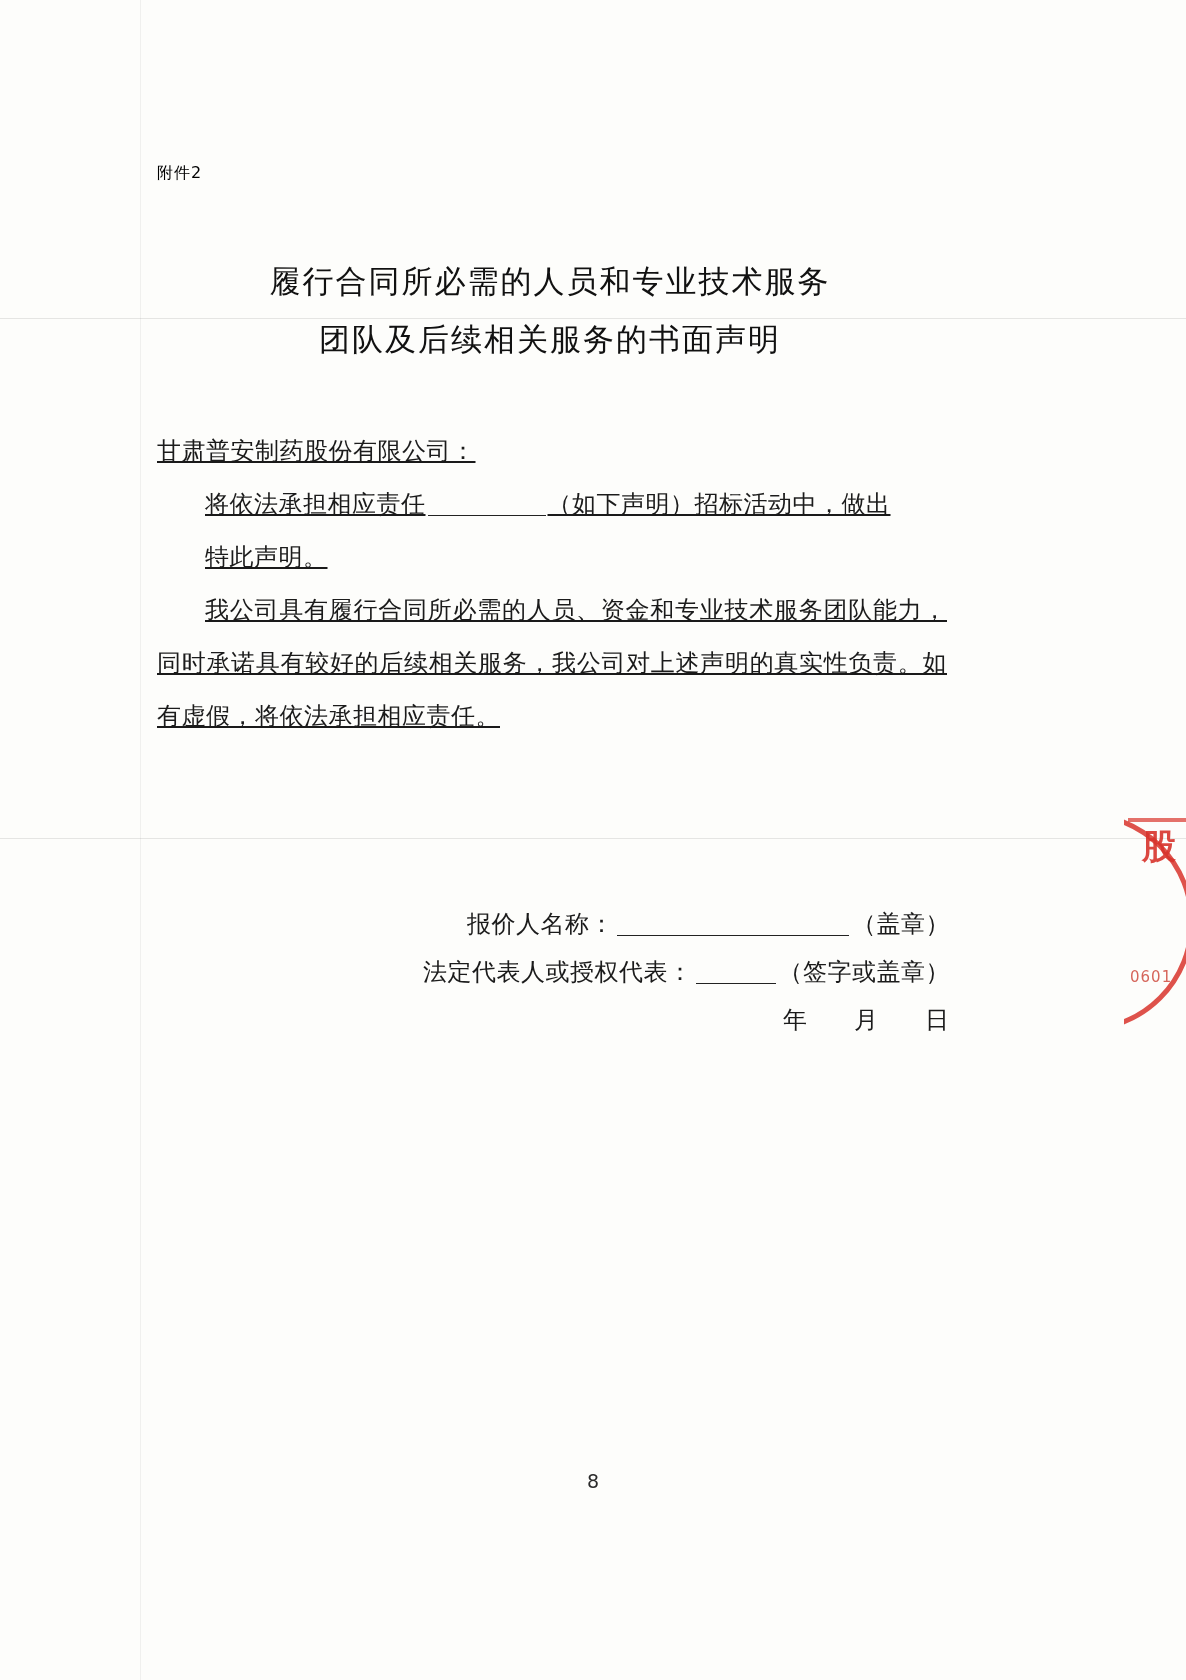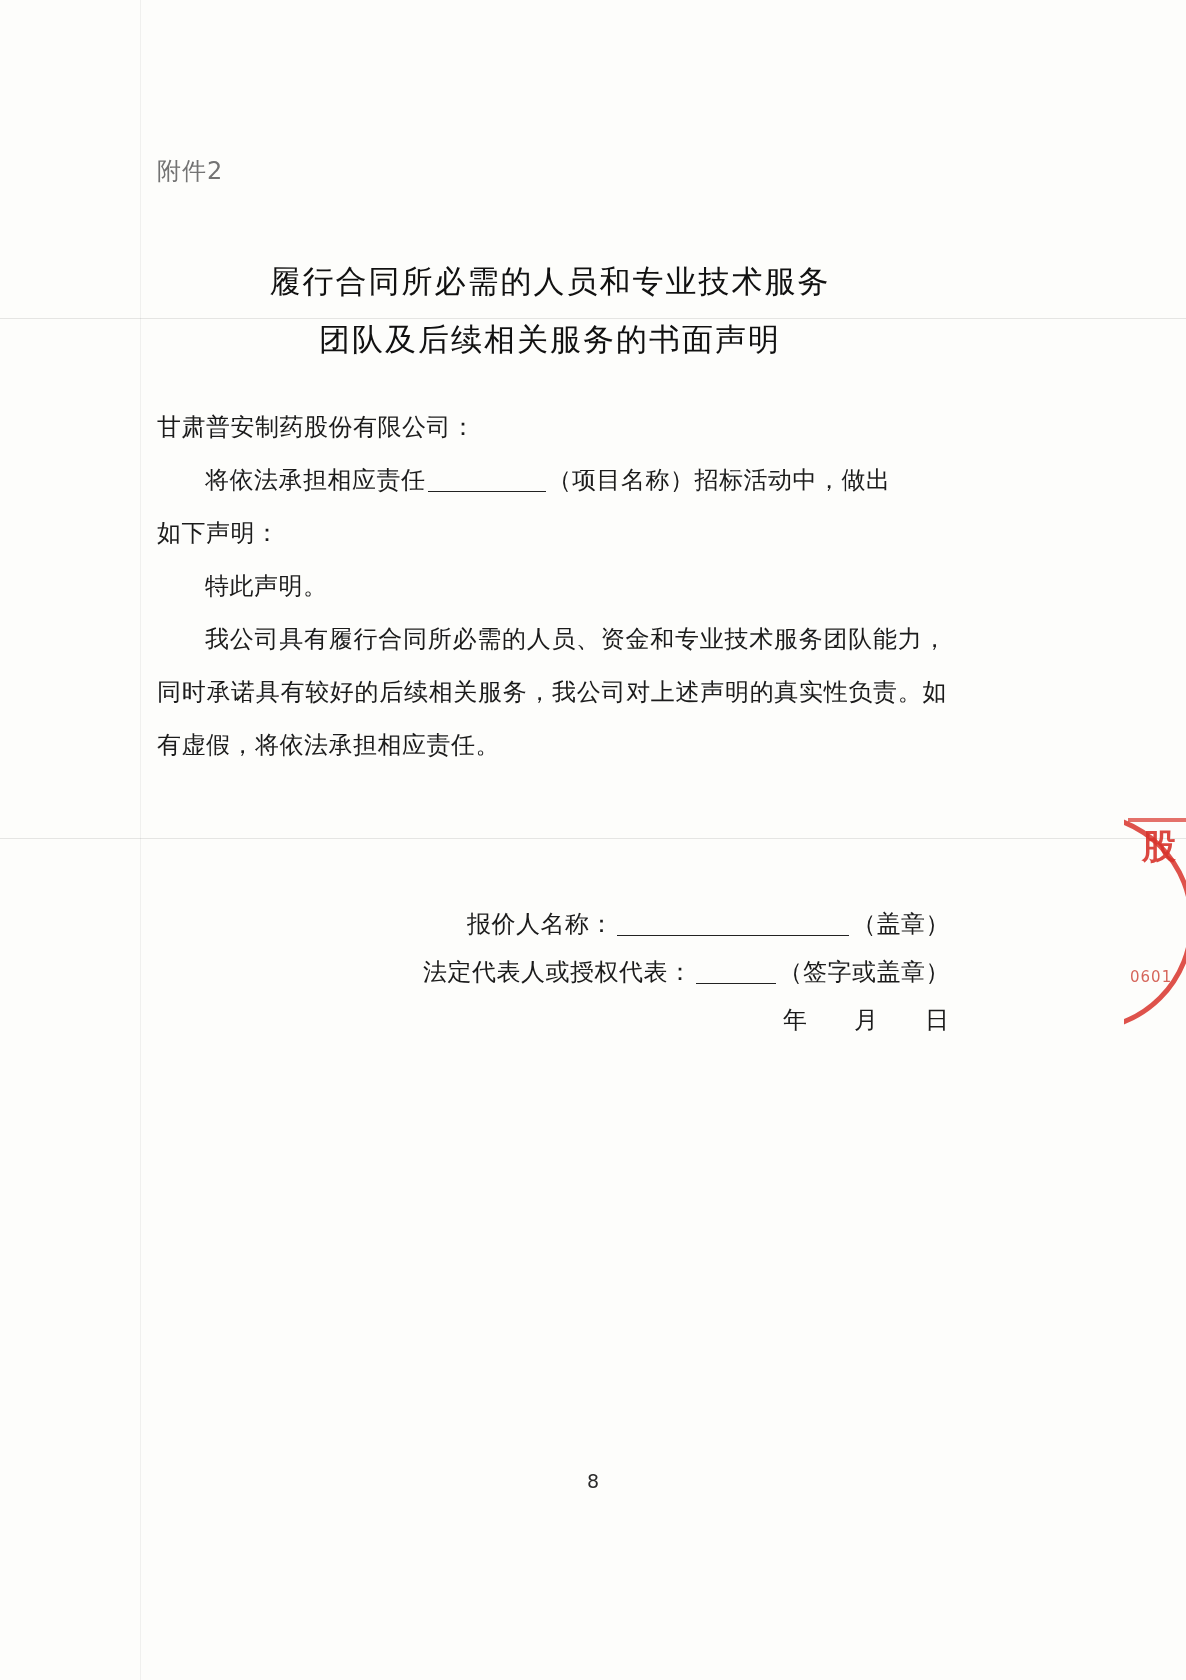--- a/index.html
+++ b/index.html
@@ -39,25 +39,25 @@
     top: 0;
     height: 100%;
     width: 1px;
     background: rgba(130,130,130,0.10);
   }
   .vfold.v1 { left: 140px; }
 
   .attachment-label {
     position: absolute;
     left: 157px;
-    top: 155px;
+    top: 163px;
     font-family: "DejaVu Sans", "Liberation Sans", sans-serif;
-    font-size: 24px;
+    font-size: 16px;
     letter-spacing: 1px;
-    color: #737373;
+    color: #000000;
   }
 
   .title-block {
     position: absolute;
     left: 150px;
     top: 252px;
     width: 800px;
     text-align: center;
   }
   .title-line {
@@ -65,22 +65,23 @@
     font-weight: normal;
     font-size: 31px;
     letter-spacing: 2px;
     line-height: 58px;
     color: #111111;
   }
 
   .body-block {
     position: absolute;
     left: 157px;
-    top: 401px;
+    top: 425px;
     width: 790px;
+    text-decoration: underline;
   }
   .para {
     font-family: "DejaVu Serif", "Liberation Serif", serif;
     font-size: 24px;
     line-height: 53px;
     letter-spacing: 0.5px;
     color: #1b1b1b;
     text-align: justify;
   }
   .para.indent { text-indent: 2em; }
@@ -214,24 +215,23 @@
   <div class="title-block">
     <div class="title-line">履行合同所必需的人员和专业技术服务</div>
     <div class="title-line">团队及后续相关服务的书面声明</div>
   </div>
 
   <div class="body-block">
 
     <div class="para">甘肃普安制药股份有限公司：</div>
 
     <div class="para indent">
-      <span>将依法承担相应责任</span><span class="blank-short"></span><span>（项目名称）招标活动中，做出</span>
-    </div>
-
-    <div class="para">如下声明：</div>
+      <span>将依法承担相应责任</span><span class="blank-short"></span><span>（如下声明）招标活动中，做出</span>
+    </div>
+
 
     <div class="para indent">特此声明。</div>
 
     <div class="para indent">我公司具有履行合同所必需的人员、资金和专业技术服务团队能力，同时承诺具有较好的后续相关服务，我公司对上述声明的真实性负责。如有虚假，将依法承担相应责任。</div>
   </div>
 
   <div class="sign-block">
     <div class="sign-line">
       <span>报价人名称：</span><span class="blank-long"></span><span>（盖章）</span>
     </div>

